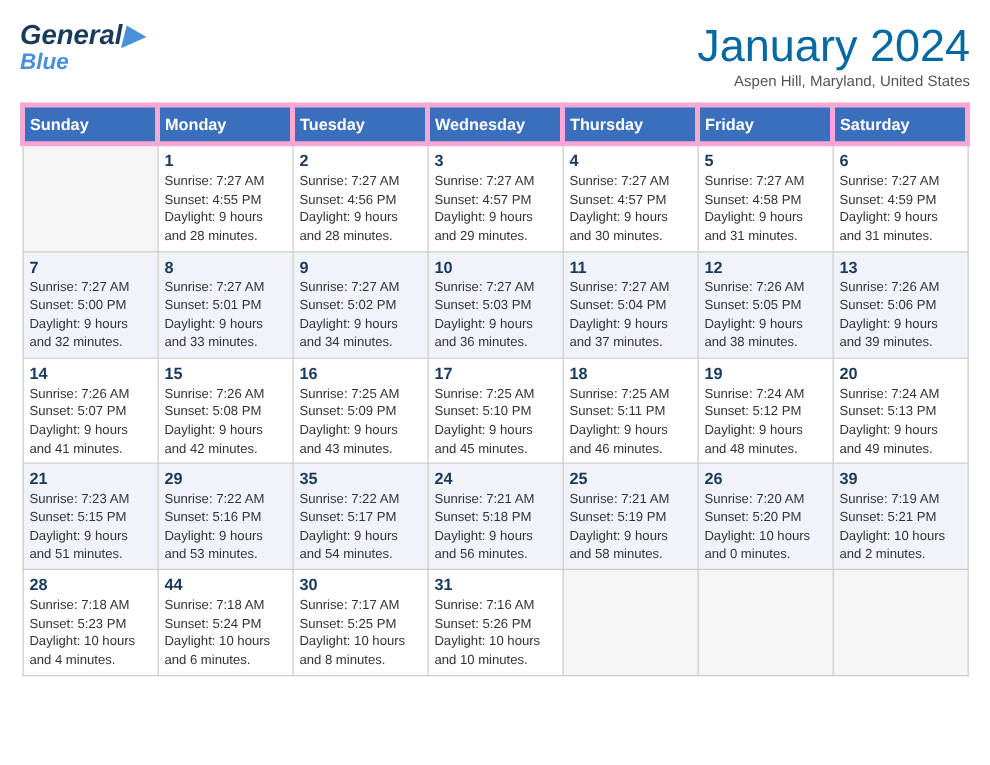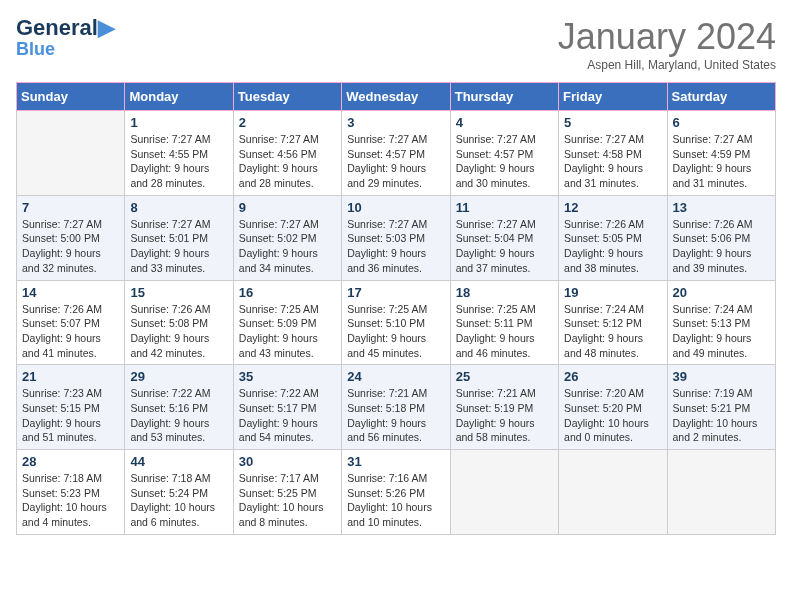--- a/index.html
+++ b/index.html
@@ -13,49 +13,50 @@
     .header {
       display: flex;
       justify-content: space-between;
       align-items: flex-start;
       margin-bottom: 10px;
     }
     .logo {
       display: flex;
       flex-direction: column;
       align-items: flex-start;
+      font-style: italic;
     }
     .logo-wrapper {
       display: flex;
       align-items: center;
     }
     .title-block {
       text-align: right;
     }
     .month-title {
       font-size: 36px;
-      color: #737373;
+      color: #0369a1;
       font-weight: normal;
     }
     .subtitle {
       font-size: 12px;
       color: #555;
     }
     .calendar {
       width: 100%;
       border-collapse: collapse;
     }
     .calendar th {
       background: #3a6fbd;
       color: #fff;
       font-size: 13px;
       font-weight: bold;
       padding: 6px 4px;
       text-align: left;
-      border: 1px solid #f9a8d4;
+      border: 4px solid #f9a8d4;
     }
     .calendar td {
       border: 1px solid #ccc;
       vertical-align: top;
       padding: 4px 5px;
       width: 108px;
       min-height: 80px;
       font-size: 11px;
       color: #333;
       background: #fff;

